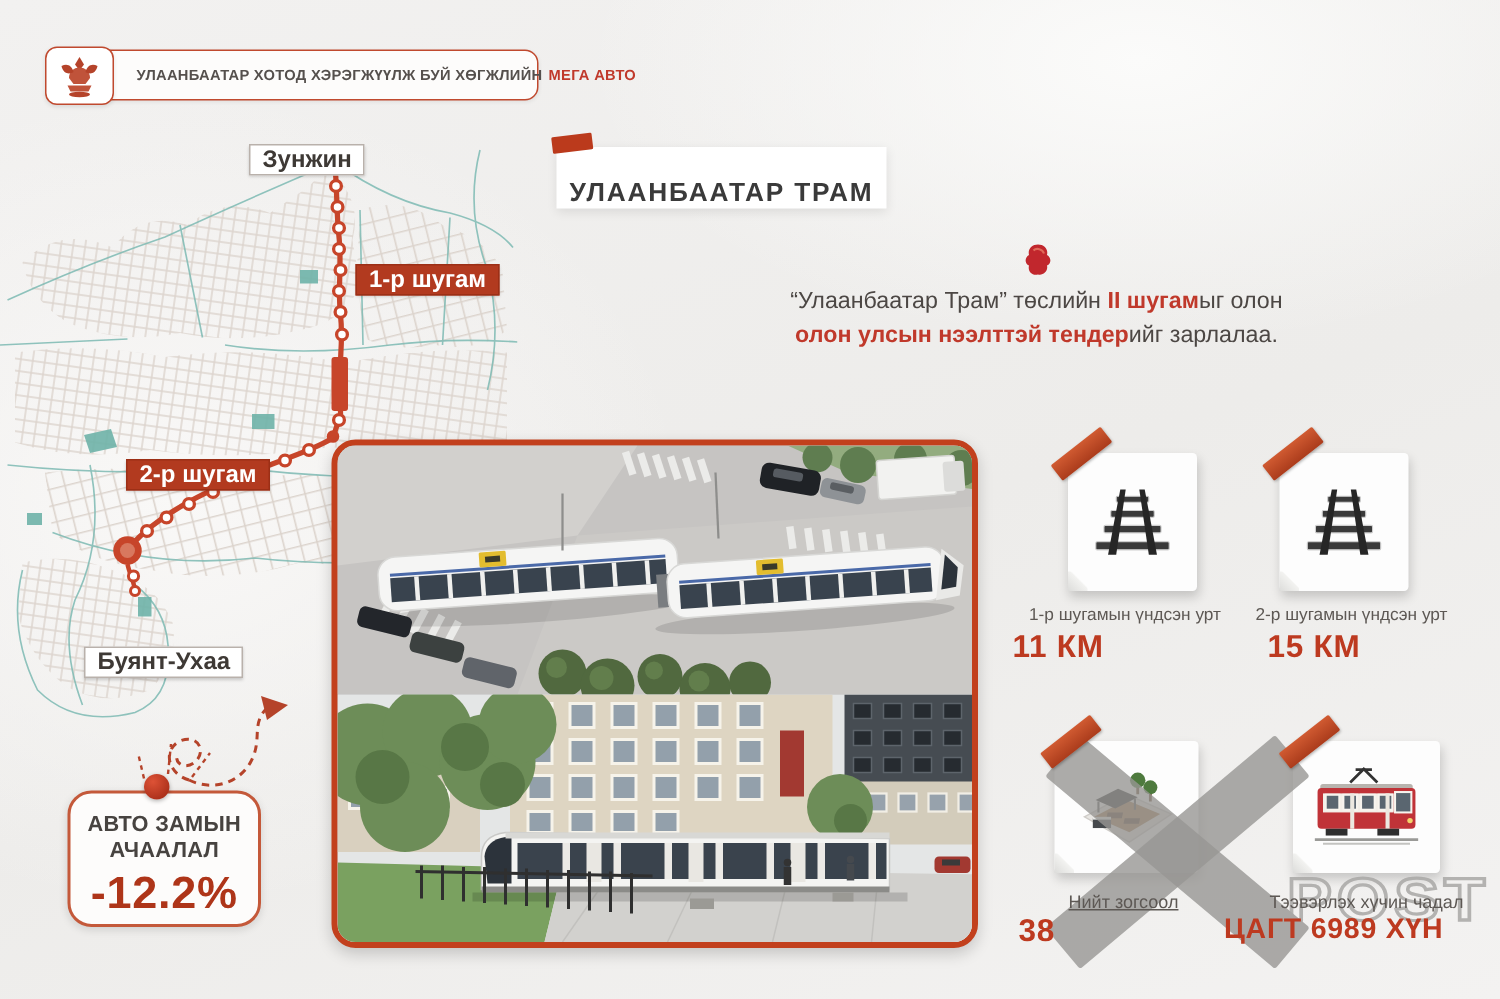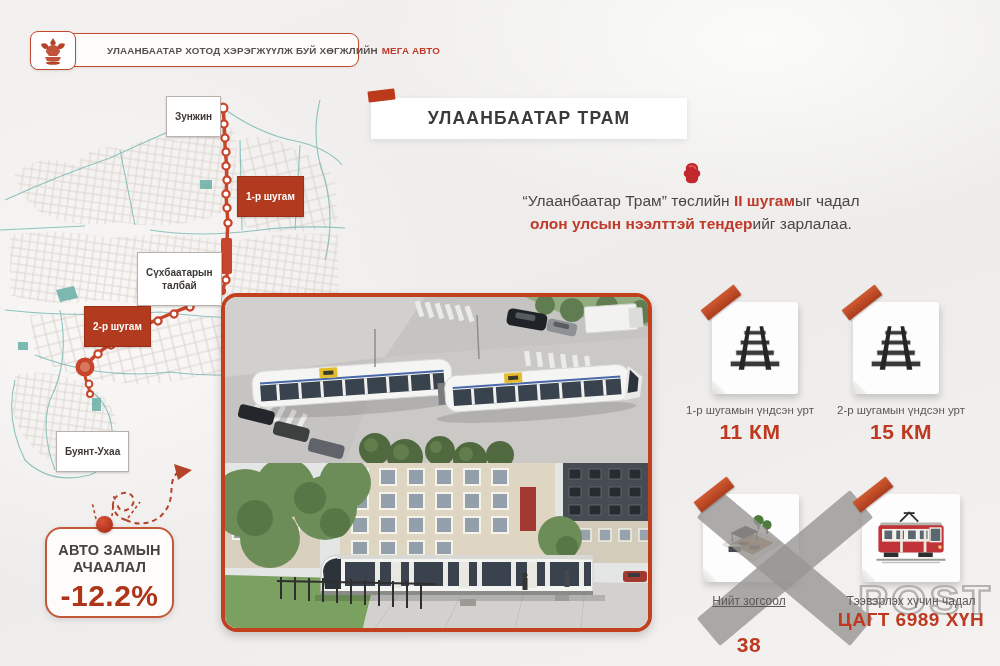--- a/index.html
+++ b/index.html
@@ -10,36 +10,36 @@
     background:
       radial-gradient(ellipse 620px 320px at 76% 6%, #fbfbfa 0%, rgba(250,250,249,0) 60%),
       radial-gradient(ellipse 520px 420px at 12% 50%, #f9f8f7 0%, rgba(249,248,247,0) 65%),
       linear-gradient(160deg, #f2f1f0 0%, #edecea 55%, #f3f2f1 100%);
   }
   
   .badge-pill { position:absolute; left:44px; top:33px; width:315px; height:34px;
     background:#fdfcfb; border:1.5px solid #c0492e; border-radius:9px;
     display:flex; align-items:center; padding-left:46px;
     box-shadow:0 1px 3px rgba(0,0,0,.07); }
-  .badge-pill .t { font-size:9.8px; font-weight:bold; color:#55504d; letter-spacing:.2px; white-space:nowrap;margin-left:16px; }
+  .badge-pill .t { font-size:9.8px; font-weight:bold; color:#55504d; letter-spacing:.2px; white-space:nowrap; }
   .badge-pill .hl { color:#c0392b; margin-left:4px; }
   .badge-logo { position:absolute; left:30px; top:31px; width:46px; height:39px;
     background:#fff; border:1.5px solid #c0492e; border-radius:8px; z-index:2;
     display:flex; align-items:center; justify-content:center; box-shadow:0 1px 3px rgba(0,0,0,.1); }
   
   .map-wrap { position:absolute; left:0; top:80px; width:345px; height:400px; }
   .maplabel { position:absolute; background:#fff; border:1px solid #b9b1ab; color:#3e3935;
-    font-weight:bold; font-size:10px; line-height:13px; padding:13px 8px;
+    font-weight:bold; font-size:16px; line-height:13px; padding:3px 8px;
     box-shadow:0 1px 2px rgba(0,0,0,.18); white-space:nowrap; z-index:4; }
   .maplabel.red { background:#b23a1f; color:#fff; border:1px solid #9c2f16; }
   .maplabel.center { text-align:center; }
   
-  .title-card { position:absolute; left:371px; top:98px; width:316px; height:41px;
+  .title-card { position:absolute; left:371px; top:98px; width:220px; height:41px;
     background:#fff; box-shadow:0 2px 7px rgba(0,0,0,.09);
-    display:flex; align-items:center; justify-content:center; }
+    display:flex; align-items:flex-end; justify-content:center; }
   .title-card .t { font-size:17.5px; font-weight:bold; color:#3a3a3a; letter-spacing:1.2px; }
   .title-tab { position:absolute; left:368px; top:90px; width:27px; height:11px;
     background:#bb3a1c; transform:rotate(-7deg); z-index:5; border-radius:1px; }
   
   .ann-icon { position:absolute; left:682px; top:161px; width:20px; height:24px; }
   .announce { position:absolute; left:505px; top:189px; width:372px; text-align:center;
     font-size:15.5px; line-height:23px; color:#4c4744; }
   .announce b { color:#c0392b; font-weight:bold; }
   
   .renders { position:absolute; left:221px; top:293px; width:431px; height:339px;
@@ -49,21 +49,21 @@
   
   .note { position:absolute; background:#fdfdfd; border-radius:3px; z-index:1;
     box-shadow:1px 4px 7px rgba(0,0,0,.18);
     display:flex; align-items:center; justify-content:center; }
   .note::after { content:""; position:absolute; left:0; bottom:0; width:13px; height:13px;
     background:linear-gradient(45deg, #dcdcda 0%, #f2f2f0 55%, rgba(255,255,255,0) 60%); }
   .tape { position:absolute; width:42px; height:13px;
     background:linear-gradient(#d05a31, #ab3c1c); transform:rotate(-38deg);
     border-radius:1px; box-shadow:0 1px 2px rgba(0,0,0,.3); z-index:6; }
   .stat-label { position:absolute; text-align:center; font-size:11.5px; color:#5d5854; z-index:5; }
-  .stat-value { position:absolute; text-align:center; font-size:21px; font-weight:bold;
+  .stat-value { position:absolute; font-size:21px; font-weight:bold;
     color:#bd3a20; letter-spacing:.5px; z-index:5; }
   .stat-value.small { font-size:19px; }
   
   .xbar { position:absolute; width:200px; height:36px; background:#979694; opacity:.8;
     z-index:2; border-radius:2px; }
   .xbar.a { left:685px; top:550px; transform:rotate(40deg); }
   .xbar.b { left:685px; top:550px; transform:rotate(-40deg); }
   .post-word { position:absolute; left:858px; top:578px; z-index:2;
     font-size:40px; font-weight:bold; letter-spacing:3px;
     color:transparent; -webkit-text-stroke:2.2px #a9a8a6; opacity:.85;
@@ -174,45 +174,41 @@
         <circle cx="90" cy="314" r="3" fill="#fff" stroke="#c7452a" stroke-width="2"></circle>
       </g>
     </svg>
     
     <div class="maplabel" style="left:166px; top:16px;">
       <span>Зунжин</span>
     </div>
     <div class="maplabel red" style="left:237px; top:96px;">
       <span>1-р шугам</span>
     </div>
-    <div class="maplabel center" style="left:137px; top:172px;">
-      <span>Сүхбаатарын</span><br>
-      <span>талбай</span>
-    </div>
     <div class="maplabel red" style="left:84px; top:226px;">
       <span>2-р шугам</span>
     </div>
     <div class="maplabel" style="left:56px; top:317px;margin-top:34px;">
       <span>Буянт-Ухаа</span>
     </div>
   </div>
 
   <div class="title-tab"></div>
   <div class="title-card">
     <span class="t">УЛААНБААТАР ТРАМ</span>
   </div>
 
   <div class="ann-icon">
     <svg width="20" height="24" viewBox="0 0 20 24">
       <path d="M10,2 C14,2 17,5 16,9 C19,10.5 19,15 16,16 C17,20 13,23 10,22 C6,23 3,20 4,16 C1,15 1,10.5 4,9 C3,5 6,2 10,2 Z" fill="#c1272d"></path>
       <path d="M7,6 C9,4 13,5 14,8" stroke="#e06a5a" stroke-width="1.4" fill="none"></path>
     </svg>
   </div>
   <div class="announce">
-    <span>“Улаанбаатар Трам” төслийн </span><b>II шугам</b><span>ыг чадал</span><br>
+    <span>“Улаанбаатар Трам” төслийн </span><b>II шугам</b><span>ыг олон</span><br>
     <b>олон улсын нээлттэй тендер</b><span>ийг зарлалаа.</span>
   </div>
 
   <div class="xbar a"></div>
   <div class="xbar b"></div>
   <div class="post-word">POST</div>
 
   <div class="renders">
 
     <svg width="431" height="166" viewBox="0 0 431 166">
@@ -481,21 +477,21 @@
         <rect x="16" y="23.5" width="32" height="5" rx="1"></rect>
         <rect x="11" y="34.5" width="42" height="5.5" rx="1"></rect>
         <rect x="5" y="46.5" width="54" height="6" rx="1"></rect>
       </g>
       <polygon points="14,56 20,56 27,8 23,8" fill="#262626"></polygon>
       <polygon points="50,56 44,56 37,8 41,8" fill="#262626"></polygon>
     </svg>
   </div>
   <div class="tape" style="left:841px; top:296px;"></div>
   <div class="stat-label" style="left:826px; top:404px; width:150px;">2-р шугамын үндсэн урт</div>
-  <div class="stat-value" style="left:826px; top:420px; width:150px;">15 КМ</div>
+  <div class="stat-value" style="left:845px; top:420px; width:150px;">15 КМ</div>
 
   <div class="note" style="left:703px; top:494px; width:96px; height:88px;">
     <svg width="72" height="58" viewBox="0 0 72 62" style="position:relative; z-index:3;">
       <polygon points="6,38 36,22 68,36 38,56" fill="#e8e6e2" stroke="#cfccc8"></polygon>
       <polygon points="13,38 36,26 60,36 38,49" fill="#a57a4e"></polygon>
       <polygon points="14,26 30,18 44,24 28,32" fill="#2f2f2f"></polygon>
       <line x1="16" y1="27" x2="16" y2="35" stroke="#555" stroke-width="1.5"></line>
       <line x1="42" y1="25" x2="42" y2="33" stroke="#555" stroke-width="1.5"></line>
       <line x1="44" y1="14" x2="44" y2="22" stroke="#6b4a2e" stroke-width="2"></line>
       <circle cx="44" cy="12" r="5.5" fill="#4e7a3e"></circle>
@@ -503,21 +499,21 @@
       <circle cx="53" cy="17" r="5" fill="#4e7a3e"></circle>
       <rect x="30" y="35" width="11" height="4" fill="#5a3f2a" transform="skewX(-12)"></rect>
       <rect x="43" y="39" width="11" height="4" fill="#5a3f2a" transform="skewX(-12)"></rect>
       <rect x="24" y="42" width="9" height="3" fill="#c96a3a" transform="skewX(-12)"></rect>
       <rect x="12" y="39" width="13" height="7" fill="#46494d"></rect>
       <rect x="12" y="38" width="13" height="2" fill="#e8e8e6"></rect>
     </svg>
   </div>
   <div class="tape" style="left:693px; top:488px;"></div>
   <div class="stat-label" style="left:679px; top:594px; width:140px; font-size:12px;text-decoration:underline;">Нийт зогсоол</div>
-  <div class="stat-value" style="left:679px; top:609px; width:140px;margin-top:24px;">38</div>
+  <div class="stat-value" style="left:679px; top:609px; width:140px;">38</div>
 
   <div class="note" style="left:862px; top:494px; width:98px; height:88px;">
     <svg width="78" height="58" viewBox="0 0 84 64" style="position:relative; z-index:3;">
       <polyline points="30,14 40,4 50,14" stroke="#333" stroke-width="2" fill="none"></polyline>
       <line x1="34" y1="4.5" x2="46" y2="4.5" stroke="#333" stroke-width="2"></line>
       <rect x="8" y="15" width="68" height="5" rx="2" fill="#b8b4ae"></rect>
       <rect x="6" y="18" width="72" height="30" rx="3" fill="#c03338"></rect>
       <rect x="10" y="22" width="52" height="14" fill="#f3efe8"></rect>
       <g fill="#5a6670" stroke="#f7f4ee" stroke-width="1.5">
         <rect x="12" y="23" width="10" height="11"></rect>

